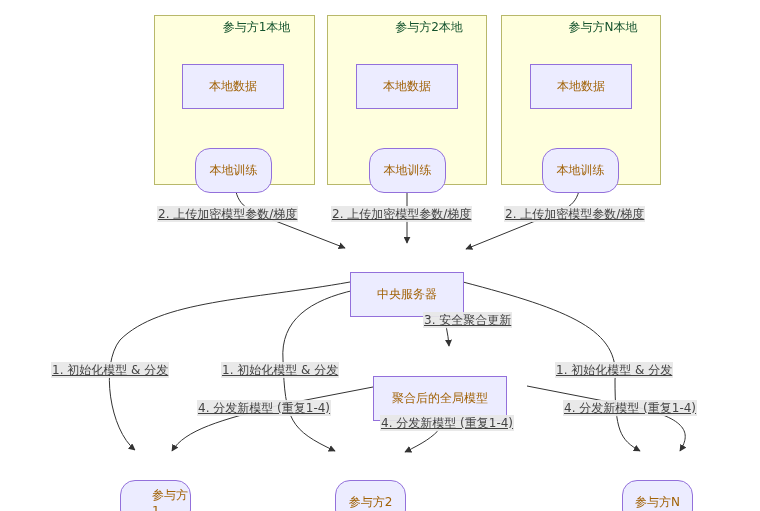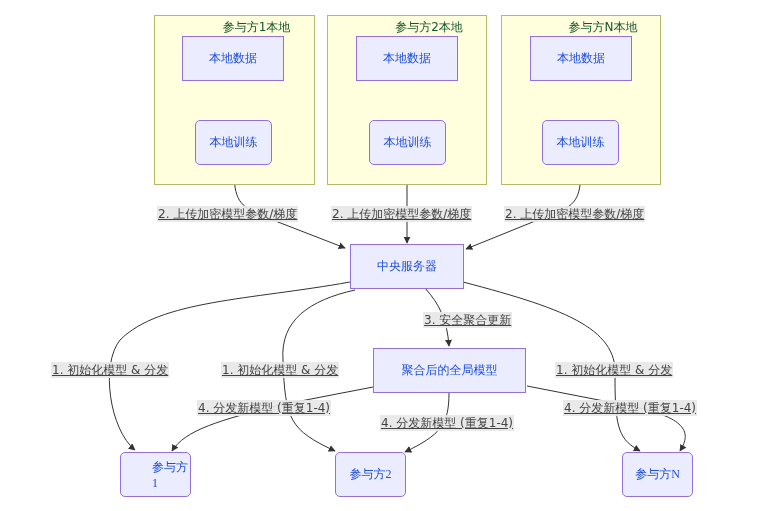--- a/index.html
+++ b/index.html
@@ -1,21 +1,21 @@
 <!DOCTYPE html>
 <html><head>
 <meta charset="utf-8">
 <style>
   html,body{margin:0;padding:0;background:#ffffff;}
   body{width:760px;height:511px;position:relative;overflow:hidden;font-family:"DejaVu Sans","Liberation Sans",sans-serif;}
   svg{position:absolute;left:0;top:0;}
   .cluster{position:absolute;background:#ffffde;border:1px solid #b8b86a;box-sizing:border-box;}
   .cluster-title{position:absolute;left:0;right:0;top:3px;text-align:center;font-size:12px;color:#14532d;padding-left:44px;}
-  .node{position:absolute;background:#ececff;border:1px solid #9370db;box-sizing:border-box;display:flex;align-items:center;justify-content:center;font-size:12px;color:#1d4ed8;}
-  .node.round{border-radius:5px;font-family:Liberation Serif, serif;}
+  .node{position:absolute;background:#ececff;border:1px solid #9370db;box-sizing:border-box;display:flex;align-items:center;justify-content:center;font-size:12px;color:#a16207;margin-top:28px;}
+  .node.round{border-radius:15px;}
   .elabel{position:absolute;background:#e8e8e8;font-size:12px;color:#333;white-space:nowrap;line-height:16px;padding:0 1px;opacity:.92;text-decoration:underline;}
 </style>
 </head>
 <body>
 
 <svg width="760" height="511">
   <defs>
     <marker id="arr" viewBox="0 0 10 10" refX="9" refY="5" markerWidth="7" markerHeight="7" orient="auto">
       <path d="M0,0 L10,5 L0,10 z" fill="#333"></path>
     </marker>
@@ -53,21 +53,21 @@
 <div class="node" style="left:182px;top:36px;width:102px;height:45px;">本地数据</div>
 <div class="node round" style="left:195px;top:120px;width:77px;height:45px;">本地训练</div>
 
 <div class="node" style="left:356px;top:36px;width:102px;height:45px;">本地数据</div>
 <div class="node round" style="left:369px;top:120px;width:77px;height:45px;">本地训练</div>
 
 <div class="node" style="left:530px;top:36px;width:102px;height:45px;">本地数据</div>
 <div class="node round" style="left:542px;top:120px;width:77px;height:45px;">本地训练</div>
 
 <div class="node" style="left:350px;top:244px;width:114px;height:45px;">中央服务器</div>
-<div class="node" style="left:373px;top:348px;width:153px;height:45px;">聚合后的全局模型</div>
+<div class="node" style="left:373px;top:348px;width:134px;height:45px;">聚合后的全局模型</div>
 
 <div class="node round" style="left:120px;top:452px;width:71px;height:45px;padding-left:31px;">参与方1</div>
 <div class="node round" style="left:335px;top:452px;width:71px;height:45px;">参与方2</div>
 <div class="node round" style="left:622px;top:452px;width:71px;height:45px;">参与方N</div>
 
 <div class="elabel" style="left:157px;top:206px;">2. 上传加密模型参数/梯度</div>
 <div class="elabel" style="left:331px;top:206px;">2. 上传加密模型参数/梯度</div>
 <div class="elabel" style="left:504px;top:206px;">2. 上传加密模型参数/梯度</div>
 
 <div class="elabel" style="left:423px;top:312px;text-align:right;">3. 安全聚合更新</div>

